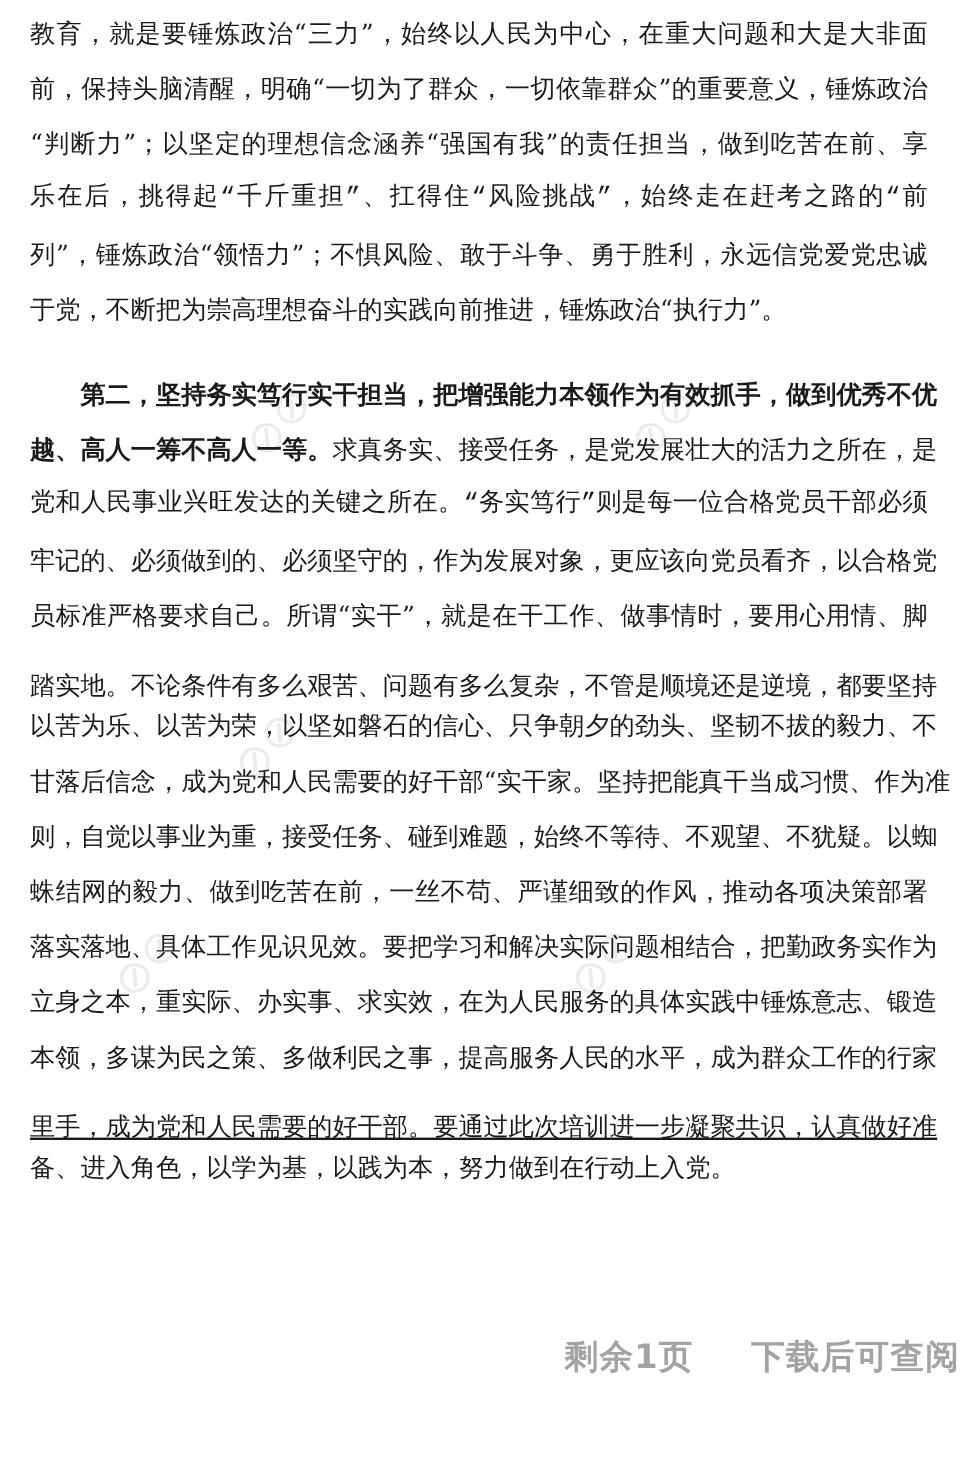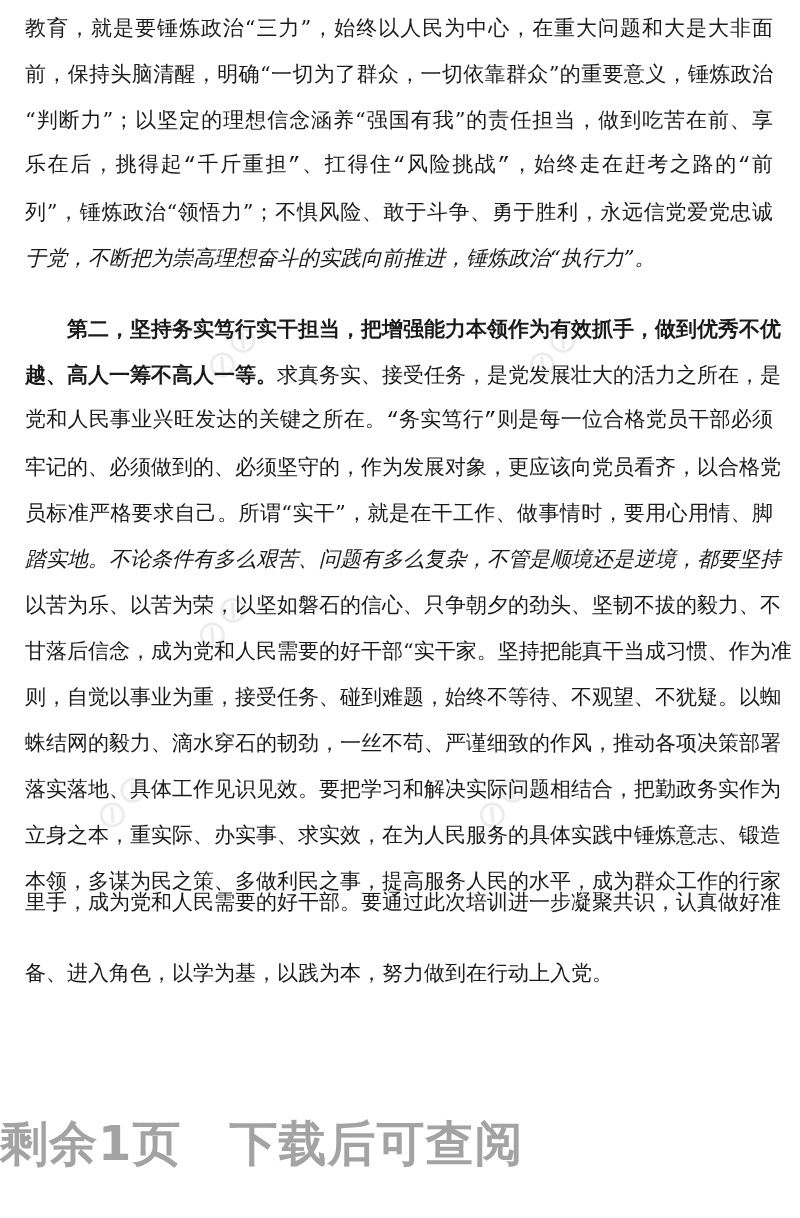--- a/index.html
+++ b/index.html
@@ -8,59 +8,59 @@
   .page { position: absolute; left: 0; top: 0; width: 800px; height: 1218px; }
   .line { position: absolute; left: 25px; width: 748px; height: 46px;
           font-size: 21px; line-height: 46px; white-space: nowrap;
           text-align: justify; text-align-last: justify; letter-spacing: 0; }
   .line.last { text-align-last: left; }
   .line.indent { left: 67px; width: 706px; }
   .bold { font-weight: bold; font-family: "DejaVu Sans", "Liberation Sans", sans-serif; }
   .watermark { position: absolute; color: rgba(200,200,200,0.35); font-size: 38px;
                transform: rotate(-50deg); font-family: "DejaVu Sans", sans-serif;
                pointer-events: none; }
-  .footer-notice { position: absolute; left: 0; top: 1112px; width: 800px; text-align: left;
-                   font-size: 48px; font-weight: bold; color: #a3a3a3; letter-spacing: 1px;
+  .footer-notice { position: absolute; left: 0; top: 1112px; width: 800px; text-align: right;
+                   font-size: 28px; font-weight: bold; color: #a3a3a3; letter-spacing: 1px;
                    font-family: "DejaVu Sans", "Liberation Sans", sans-serif; }
   .footer-notice .gap { display: inline-block; width: 48px; }
 </style>
 </head>
 <body>
 
 <div class="page">
 
   <div class="watermark" style="left:200px;top:330px;">⊘⊘</div>
   <div class="watermark" style="left:520px;top:330px;">⊘⊘</div>
   <div class="watermark" style="left:190px;top:600px;">⊘⊘</div>
   <div class="watermark" style="left:90px;top:780px;">⊘⊘</div>
   <div class="watermark" style="left:470px;top:780px;">⊘⊘</div>
 
   <div>
     <div class="line" style="top:5px;">教育，就是要锤炼政治“三力”，始终以人民为中心，在重大问题和大是大非面</div>
     <div class="line" style="top:51px;">前，保持头脑清醒，明确“一切为了群众，一切依靠群众”的重要意义，锤炼政治</div>
     <div class="line" style="top:97px;">“判断力”；以坚定的理想信念涵养“强国有我”的责任担当，做到吃苦在前、享</div>
     <div class="line" style="top:143px;font-family:Liberation Mono, monospace;">乐在后，挑得起“千斤重担”、扛得住“风险挑战”，始终走在赶考之路的“前</div>
     <div class="line" style="top:189px;">列”，锤炼政治“领悟力”；不惧风险、敢于斗争、勇于胜利，永远信党爱党忠诚</div>
-    <div class="line last" style="top:235px;font-style:italic;">于党，不断把为崇高理想奋斗的实践向前推进，锤炼政治“执行力”。</div>
+    <div class="line last" style="top:235px;">于党，不断把为崇高理想奋斗的实践向前推进，锤炼政治“执行力”。</div>
   </div>
 
   <div>
     <div class="line indent bold" style="top:306px;">第二，坚持务实笃行实干担当，把增强能力本领作为有效抓手，做到优秀不优</div>
     <div class="line" style="top:352px;"><span class="bold">越、高人一筹不高人一等。</span><span>求真务实、接受任务，是党发展壮大的活力之所在，是</span></div>
     <div class="line" style="top:398px;font-family:Liberation Mono, monospace;">党和人民事业兴旺发达的关键之所在。“务实笃行”则是每一位合格党员干部必须</div>
     <div class="line" style="top:444px;">牢记的、必须做到的、必须坚守的，作为发展对象，更应该向党员看齐，以合格党</div>
     <div class="line" style="top:490px;">员标准严格要求自己。所谓“实干”，就是在干工作、做事情时，要用心用情、脚</div>
-    <div class="line" style="top:536px;font-style:italic;">踏实地。不论条件有多么艰苦、问题有多么复杂，不管是顺境还是逆境，都要坚持</div>
+    <div class="line" style="top:548px;">踏实地。不论条件有多么艰苦、问题有多么复杂，不管是顺境还是逆境，都要坚持</div>
     <div class="line" style="top:582px;">以苦为乐、以苦为荣，以坚如磐石的信心、只争朝夕的劲头、坚韧不拔的毅力、不</div>
     <div class="line" style="top:628px;">甘落后信念，成为党和人民需要的好干部“实干家。坚持把能真干当成习惯、作为准</div>
     <div class="line" style="top:674px;">则，自觉以事业为重，接受任务、碰到难题，始终不等待、不观望、不犹疑。以蜘</div>
-    <div class="line" style="top:720px;">蛛结网的毅力、滴水穿石的韧劲，一丝不苟、严谨细致的作风，推动各项决策部署</div>
+    <div class="line" style="top:720px;">蛛结网的毅力、做到吃苦在前，一丝不苟、严谨细致的作风，推动各项决策部署</div>
     <div class="line" style="top:766px;">落实落地、具体工作见识见效。要把学习和解决实际问题相结合，把勤政务实作为</div>
     <div class="line" style="top:812px;">立身之本，重实际、办实事、求实效，在为人民服务的具体实践中锤炼意志、锻造</div>
     <div class="line" style="top:858px;">本领，多谋为民之策、多做利民之事，提高服务人民的水平，成为群众工作的行家</div>
-    <div class="line" style="top:879px;">里手，成为党和人民需要的好干部。要通过此次培训进一步凝聚共识，认真做好准</div>
+    <div class="line" style="top:916px;text-decoration:underline;">里手，成为党和人民需要的好干部。要通过此次培训进一步凝聚共识，认真做好准</div>
     <div class="line last" style="top:950px;">备、进入角色，以学为基，以践为本，努力做到在行动上入党。</div>
   </div>
 
   <div class="footer-notice">
     <span>剩余1页</span><span class="gap"></span><span>下载后可查阅</span>
   </div>
 </div>
 
 </body></html>

